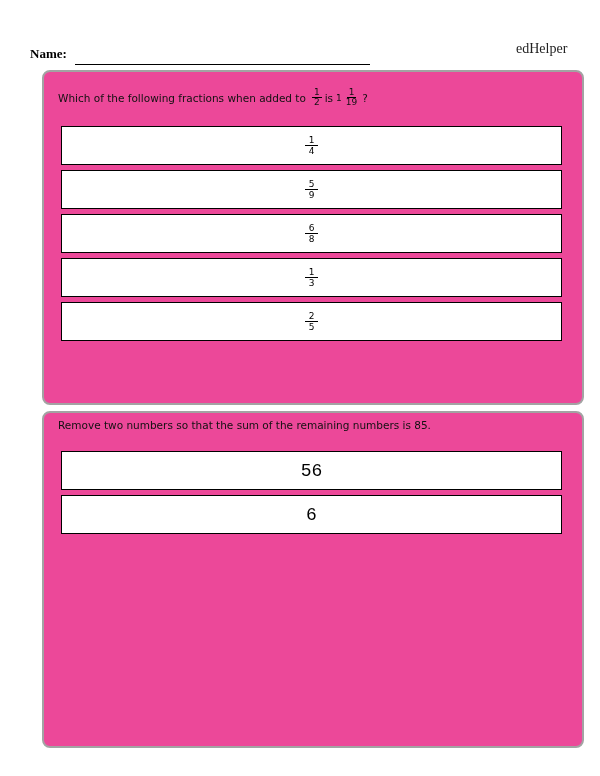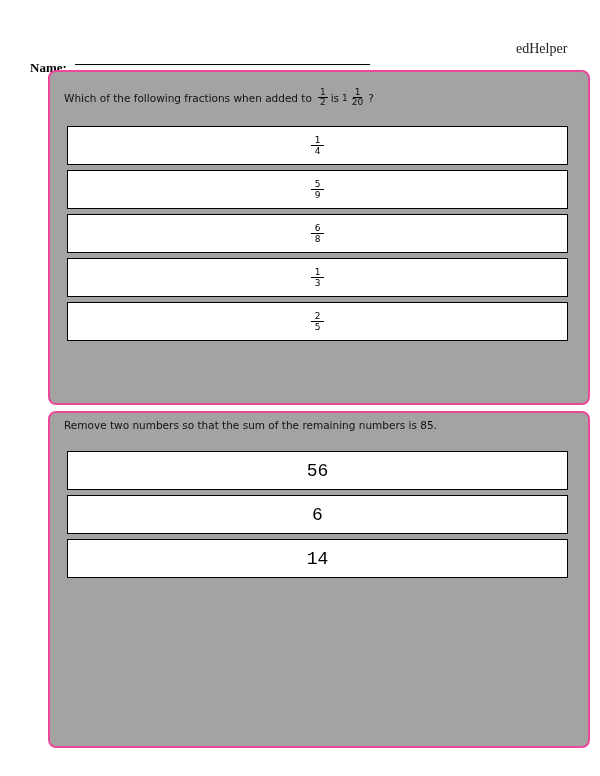--- a/index.html
+++ b/index.html
@@ -1,20 +1,20 @@
 <!DOCTYPE html>
 <html><head>
 <meta charset="utf-8">
 <style>
   html, body { margin: 0; padding: 0; background: #fff; }
   body { width: 600px; height: 776px; position: relative; overflow: hidden; font-family: "DejaVu Sans", sans-serif; color: #000; }
   .brand { position: absolute; left: 516px; top: 41px; font-family: "Liberation Serif", serif; font-size: 14px; color: #222; }
-  .name-row { position: absolute; left: 30px; top: 60px; font-family: "Liberation Serif", serif; font-weight: bold; font-size: 13px; }
+  .name-row { position: absolute; left: 30px; top: 46px; font-family: "Liberation Serif", serif; font-weight: bold; font-size: 13px; }
   .name-line { position: absolute; left: 75px; top: 64px; width: 295px; border-bottom: 1px solid #000; }
-  .card { position: absolute; left: 48px; width: 538px; border: 2px solid #ec4899; border-radius: 8px; background: #a3a3a3; }
+  .card { position: absolute; left: 42px; width: 538px; border: 2px solid #a3a3a3; border-radius: 8px; background: #ec4899; }
   .card1 { top: 70px; height: 331px; }
   .card2 { top: 411px; height: 333px; text-align: right; }
   .question { position: absolute; left: 14px; font-size: 10.5px; font-family: "DejaVu Sans", sans-serif; color: #111; white-space: nowrap; display: flex; align-items: center; }
   .card1 .question { top: 16px; }
   .card2 .question { top: 6px; }
   .frac { display: inline-flex; flex-direction: column; align-items: center; font-size: 9px; line-height: 9px; margin: 0 3px; vertical-align: middle; }
   .frac .num { padding: 0 2px; border-bottom: 1px solid #000; }
   .frac .den { padding: 0 2px; }
   .whole { font-size: 9px; margin-left: 3px; }
   .options { position: absolute; left: 17px; width: 501px; }
@@ -36,21 +36,21 @@
   <div class="question">
     <span>Which of the following fractions when added to</span>
     <span class="frac" style="margin-left:6px">
       <span class="num">1</span>
       <span class="den">2</span>
     </span>
     <span>is</span>
     <span class="whole">1</span>
     <span class="frac" style="margin-left:2px">
       <span class="num">1</span>
-      <span class="den">20</span>
+      <span class="den">19</span>
     </span>
     <span>?</span>
   </div>
   <div class="options">
     <div class="opt">
       <span class="frac">
         <span class="num">1</span>
         <span class="den">4</span>
       </span>
     </div>
@@ -83,17 +83,14 @@
 
 <div class="card card2">
   <div class="question">Remove two numbers so that the sum of the remaining numbers is 85.</div>
   <div class="options">
     <div class="opt">
         <span class="opt-num">56</span>
       </div>
     <div class="opt">
         <span class="opt-num">6</span>
       </div>
-    <div class="opt">
-        <span class="opt-num">14</span>
-      </div>
   </div>
 </div>
 
 </body></html>

